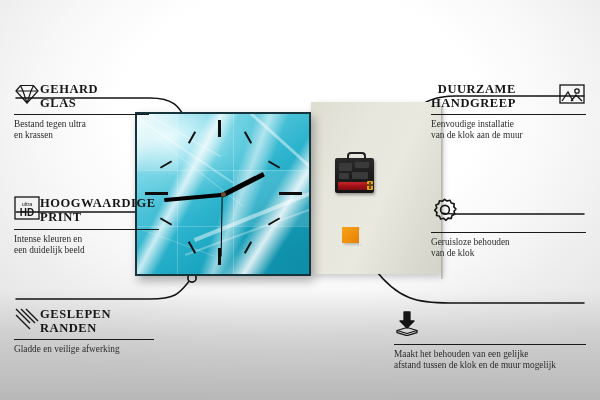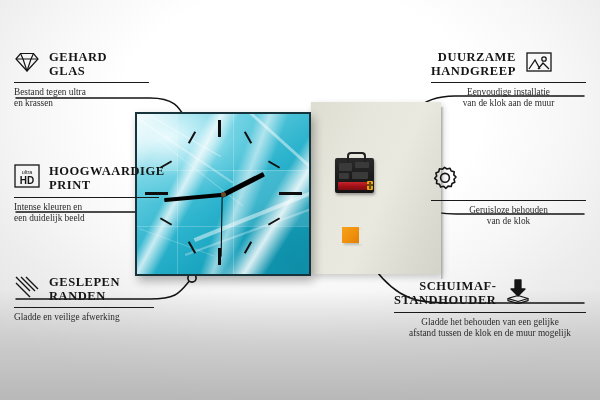--- a/index.html
+++ b/index.html
@@ -94,36 +94,36 @@
   .clock .gl-h{position:absolute;left:0;right:0;height:1px;background:rgba(255,255,255,.22);}
 
   .tick{position:absolute;background:#111;transform-origin:center;}
   .tick.major{background:#0d0d0d;}
 
   .hand{position:absolute;background:#000;transform-origin:0% 50%;border-radius:1px;}
   .pivot{position:absolute;width:5px;height:5px;border-radius:50%;background:#6b4a2a;left:83.5px;top:77.5px;z-index:5;}
 
   
   .feat{position:absolute;}
-  .feat .row{display:flex;align-items:center;gap:9px;}
+  .feat .row{display:flex;align-items:center;margin-top:32px;}
   .feat.left .row{justify-content:flex-start;}
-  .feat.right .row{justify-content:flex-start;}
+  .feat.right .row{justify-content:space-between;}
   .ttl{
     font-family:"Liberation Serif",serif;
     font-weight:700;font-size:12.5px;line-height:14px;
     letter-spacing:.55px;color:#151515;text-transform:uppercase;
     white-space:pre-line;
   }
   .feat.right .ttl{text-align:right;}
   .rule{height:1px;background:#1a1a1a;margin:4px 0 4px;}
   .sub{
     font-family:"Liberation Serif",serif;
     font-size:9.3px;line-height:11.2px;color:#2b2b2b;white-space:pre-line;
   }
-  .feat.right .sub{text-align:center;}
+  .feat.right .sub{text-align:left;}
 
   .ico{flex:0 0 auto;display:block;}
 </style>
 </head>
 <body>
 
 <div class="stage">
 
   <svg class="lines" viewBox="0 0 600 400">
     <g fill="none" stroke="#131313" stroke-width="1.5" stroke-linecap="round">
@@ -272,28 +272,26 @@
         </svg>
       </span>
     </div>
     <div class="rule"></div>
     <div class="sub">Geruisloze behouden
 van de klok</div>
   </div>
 
   <div class="feat right" style="right:14px;top:278px;width:192px;">
     <div class="row">
-      <span class="ttl">SCHUIMAF-
-STANDHOUDER</span>
       <span class="ico">
         <svg width="26" height="26" viewBox="0 0 26 26" fill="none" stroke="#151515" stroke-width="1.3" stroke-linejoin="round">
           <path d="M10 2 H16 V11 H20 L13 18 L6 11 H10 Z" fill="#151515" stroke="#151515"></path>
           <path d="M13 17.5 L23 20.5 L13 23.5 L3 20.5 Z"></path>
           <path d="M3 20.5 V22.6 L13 25.6 L23 22.6 V20.5"></path>
         </svg>
       </span>
     </div>
     <div class="rule"></div>
-    <div class="sub">Gladde het behouden van een gelijke
+    <div class="sub">Maakt het behouden van een gelijke
 afstand tussen de klok en de muur mogelijk</div>
   </div>
 
 </div>
 
 </body></html>

